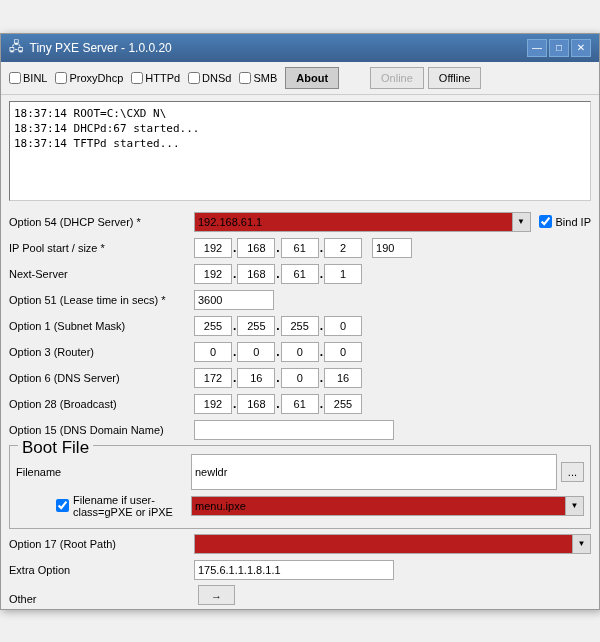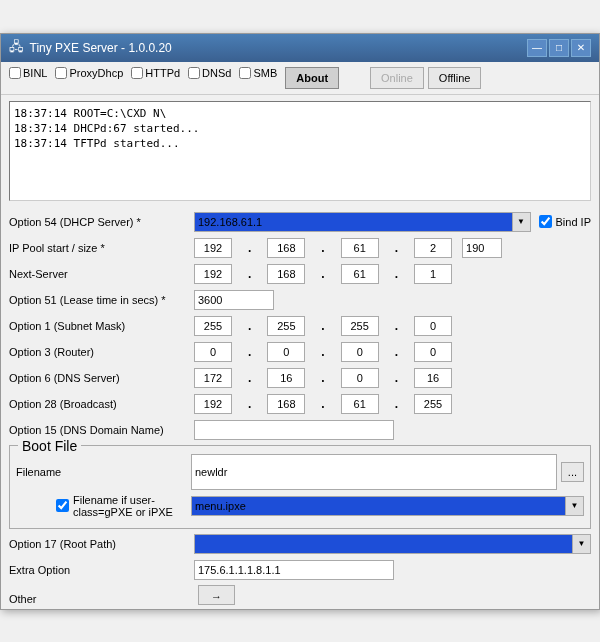--- a/index.html
+++ b/index.html
@@ -51,21 +51,21 @@
       display: flex;
       align-items: center;
       justify-content: center;
     }
 
     .toolbar {
       background: #f0f0f0;
       padding: 5px 8px;
       border-bottom: 1px solid #ccc;
       display: flex;
-      align-items: flex-start;
+      align-items: center;
       gap: 4px;
       flex-wrap: wrap;
     }
     .checkbox-item {
       display: flex;
       align-items: center;
       gap: 2px;
       margin-right: 4px;
     }
     .checkbox-item input[type="checkbox"] {
@@ -127,21 +127,21 @@
       border: 1px solid #aaa;
       background: white;
       height: 20px;
       padding: 0 3px;
       font-size: 11px;
     }
     .dropdown {
       display: flex;
       align-items: center;
       border: 1px solid #aaa;
-      background: #1d4ed8;
+      background: #b91c1c;
       height: 20px;
       position: relative;
       flex: 1;
     }
     .dropdown-text {
       flex: 1;
       padding: 0 3px;
       font-size: 11px;
     }
     .dropdown-arrow {
@@ -151,21 +151,21 @@
       border-left: 1px solid #aaa;
       display: flex;
       align-items: center;
       justify-content: center;
       font-size: 8px;
       cursor: pointer;
     }
     .ip-group {
       display: flex;
       align-items: center;
-      gap: 15px;
+      gap: 0;
     }
     .ip-octet {
       width: 38px;
       text-align: center;
       border: 1px solid #aaa;
       background: white;
       height: 20px;
       font-size: 11px;
       padding: 0 2px;
     }
@@ -195,21 +195,21 @@
       margin: 4px 0;
       padding: 2px 6px 6px 6px;
       position: relative;
     }
     .group-box-title {
       position: absolute;
       top: -8px;
       left: 8px;
       background: #f0f0f0;
       padding: 0 4px;
-      font-size: 14px;
+      font-size: 17px;
     }
     .group-content {
       margin-top: 6px;
     }
     .filename-row {
       display: flex;
       align-items: center;
       margin-bottom: 4px;
       border-radius: 8px;
     }

